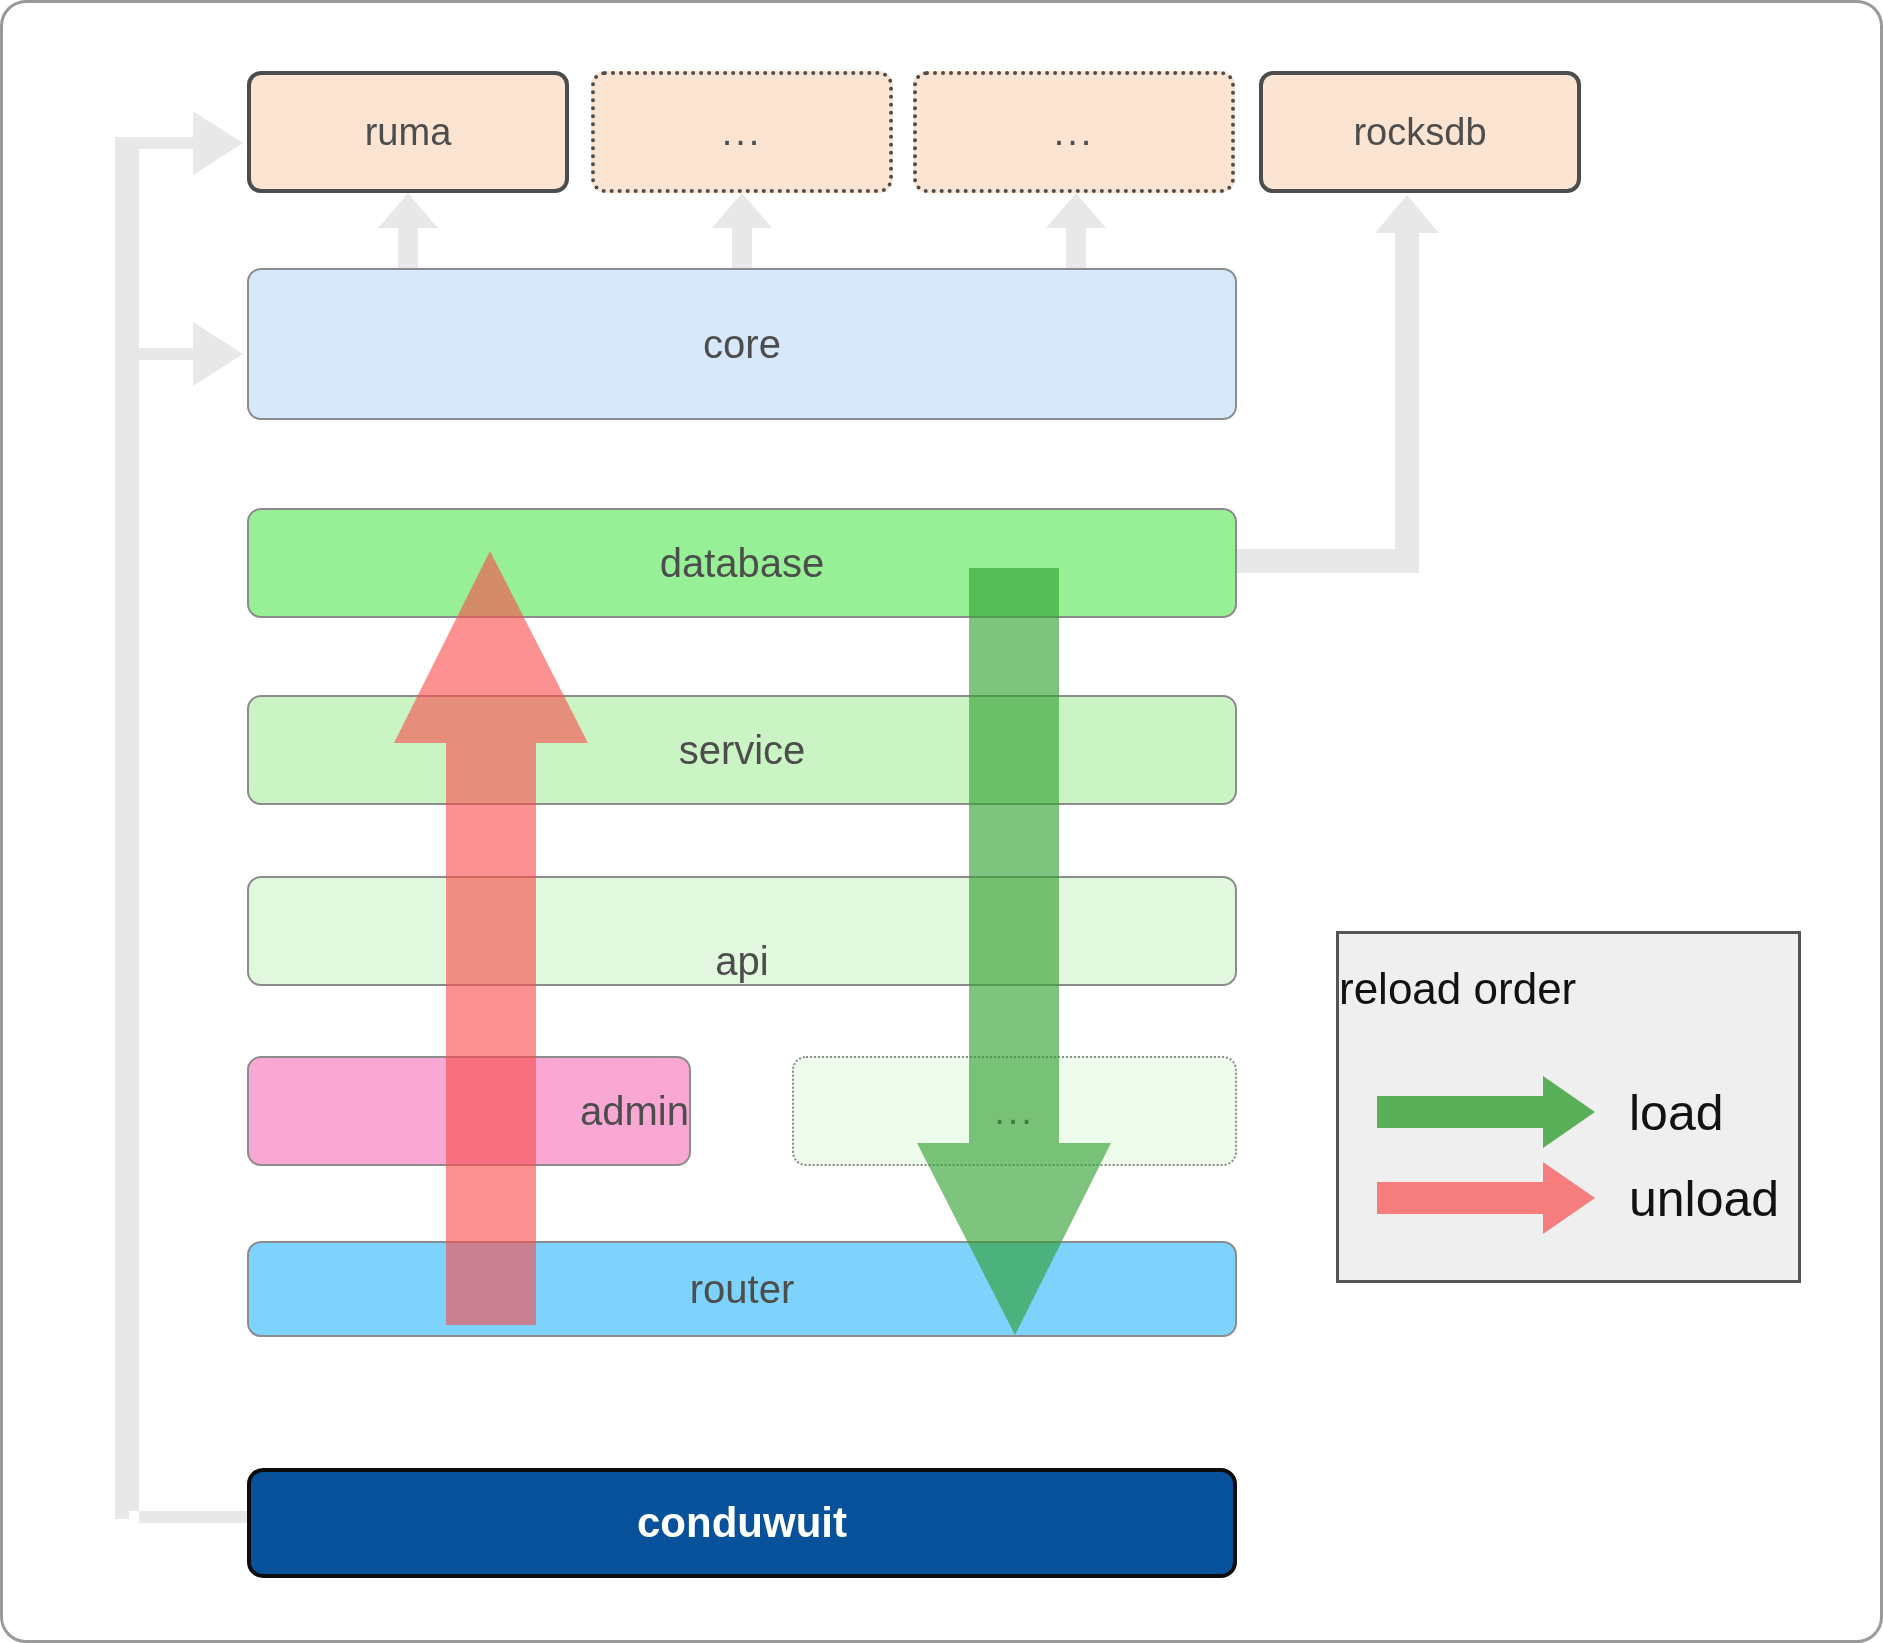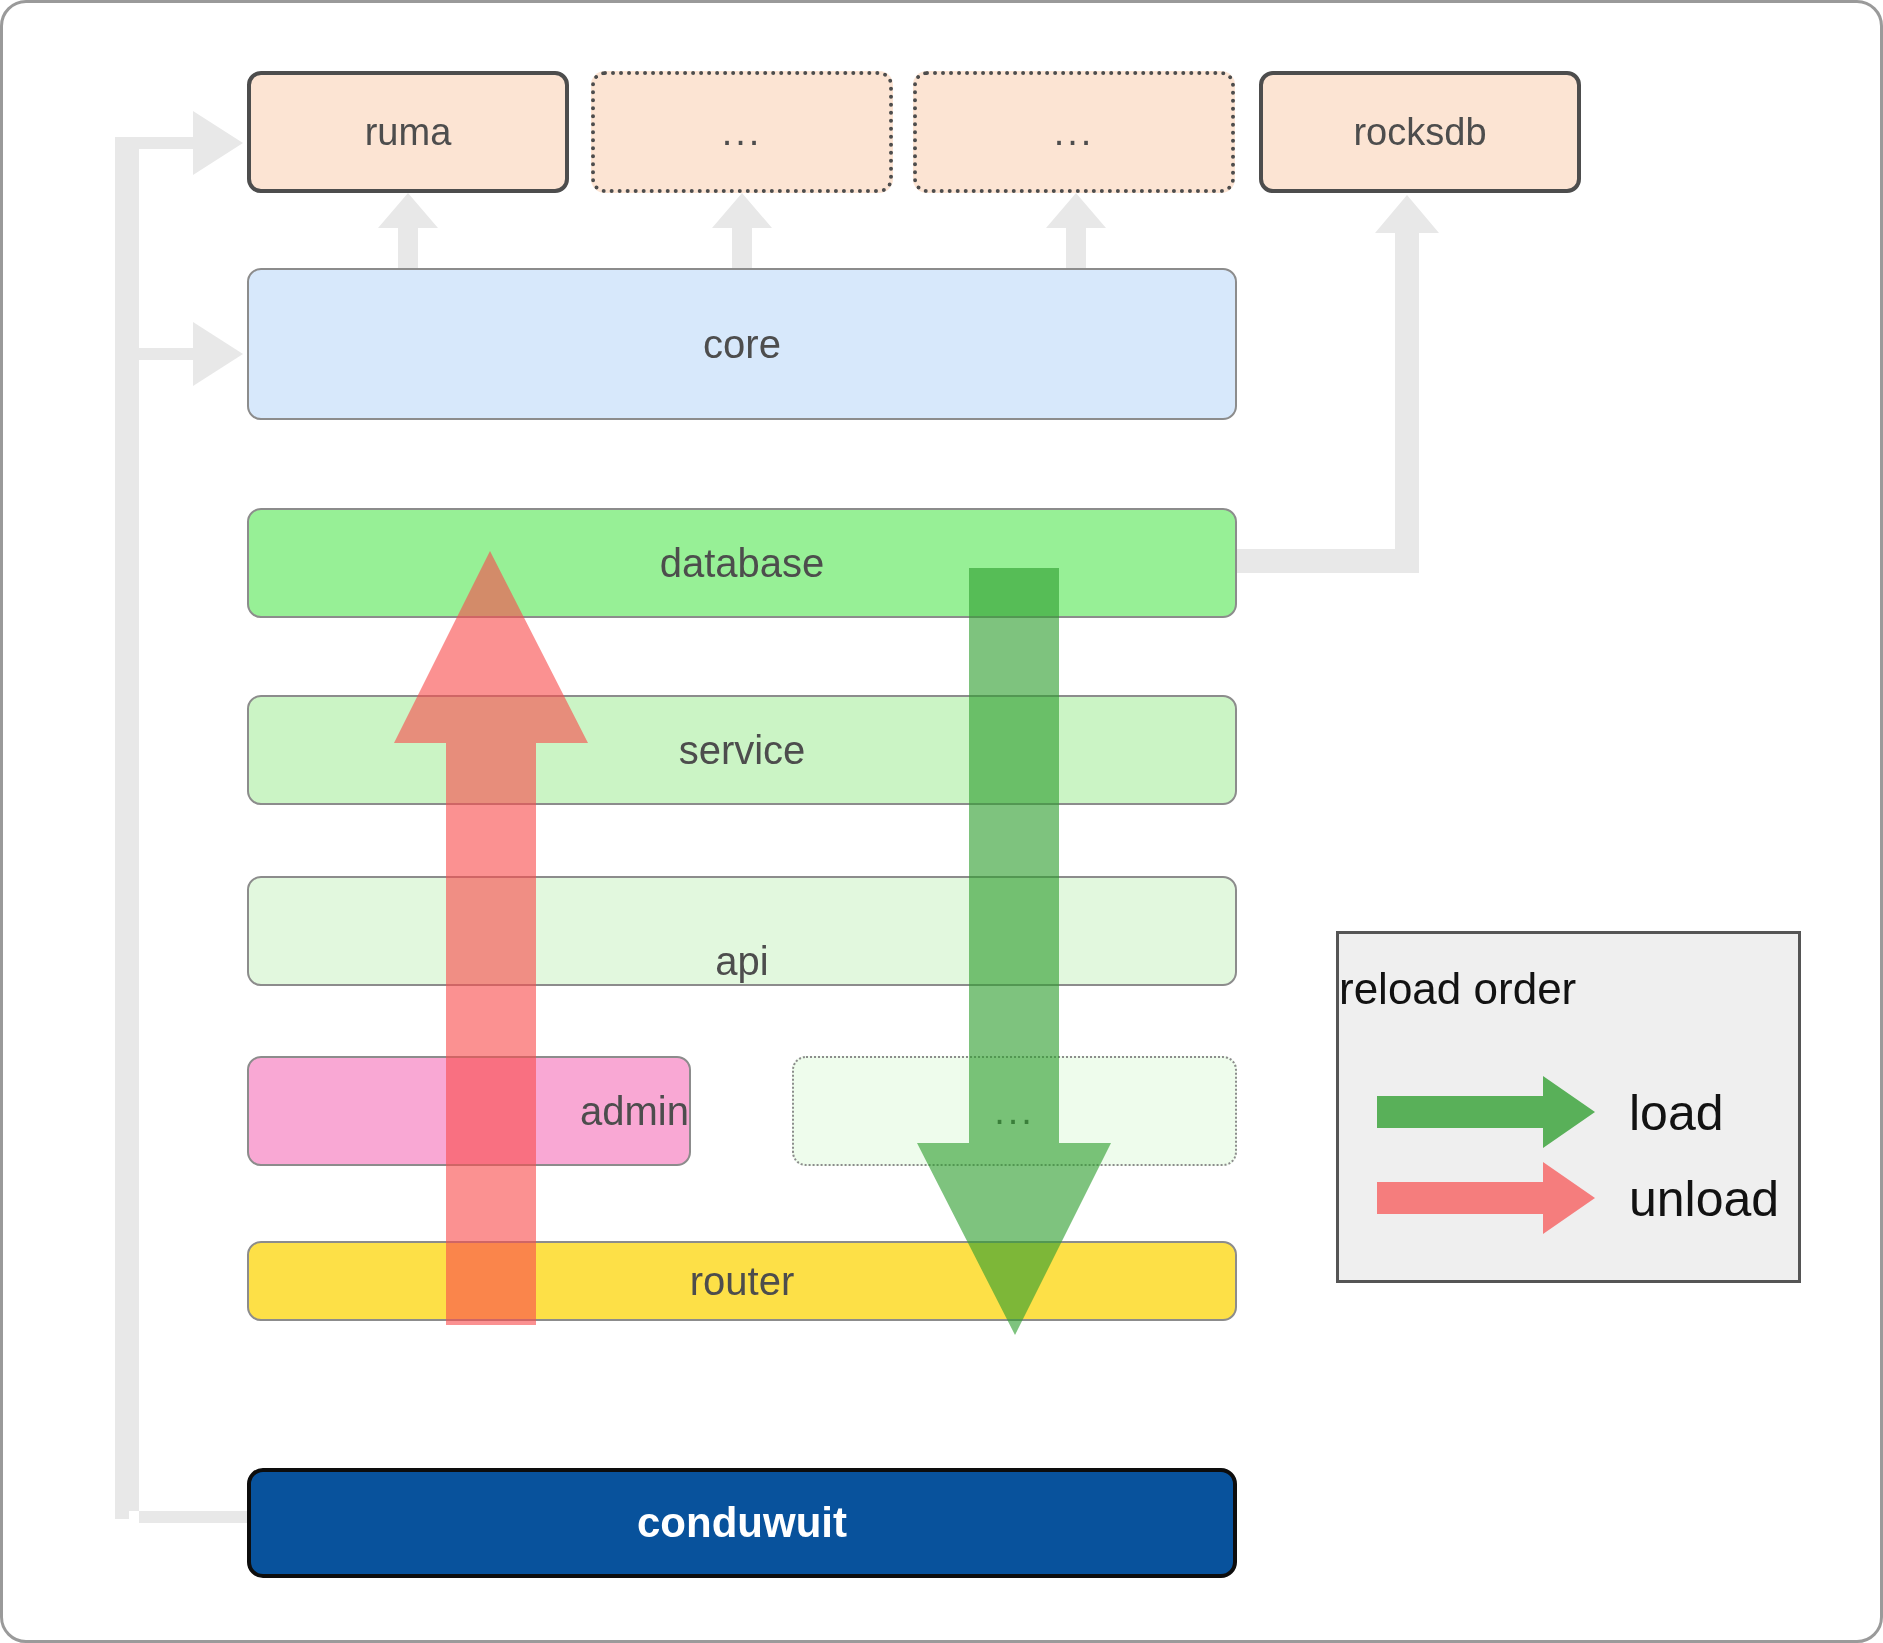--- a/index.html
+++ b/index.html
@@ -62,21 +62,21 @@
     border-radius: 14px;
     font-size: 40px;
   }
   .layer.core    { background: #d7e8fb; top: 265px;  height: 152px; }
   .layer.db      { background: #97f096; top: 505px;  height: 110px; }
   .layer.service { background: #cbf4c5; top: 692px;  height: 110px; }
   .layer.api     { background: #e2f8de; top: 873px;  height: 110px; align-items: flex-end; }
   .layer.admin   { background: #f9a8d4; top: 1053px; height: 110px; width: 444px; justify-content: flex-end; }
   .layer.ellipsis{ background: #eefcec; top: 1053px; height: 110px;
                    left: 789px; width: 445px; border: 2px dotted #8c8c8c; }
-  .layer.router  { background: #fde047; top: 1238px; height: 80px; }
+  .layer.router  { background: #7dd3fc; top: 1238px; height: 96px; }
   .layer.root {
     background: #08529c;
     color: #ffffff;
     border: 4px solid #0d0d0d;
     top: 1465px;
     height: 110px;
     font-size: 42px;
     font-weight: bold;
     border-radius: 16px;
     justify-content: center;

